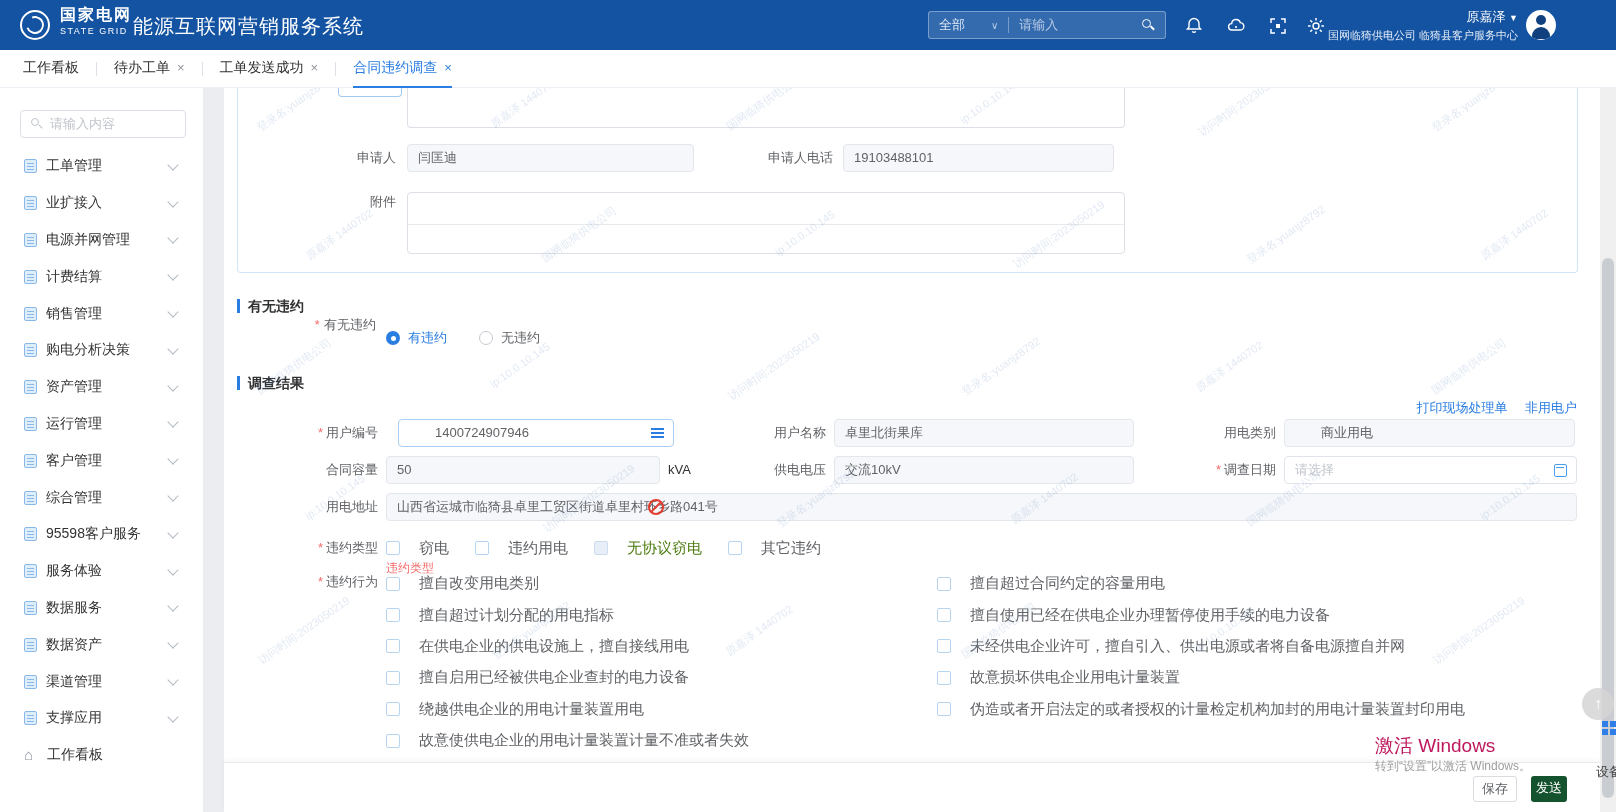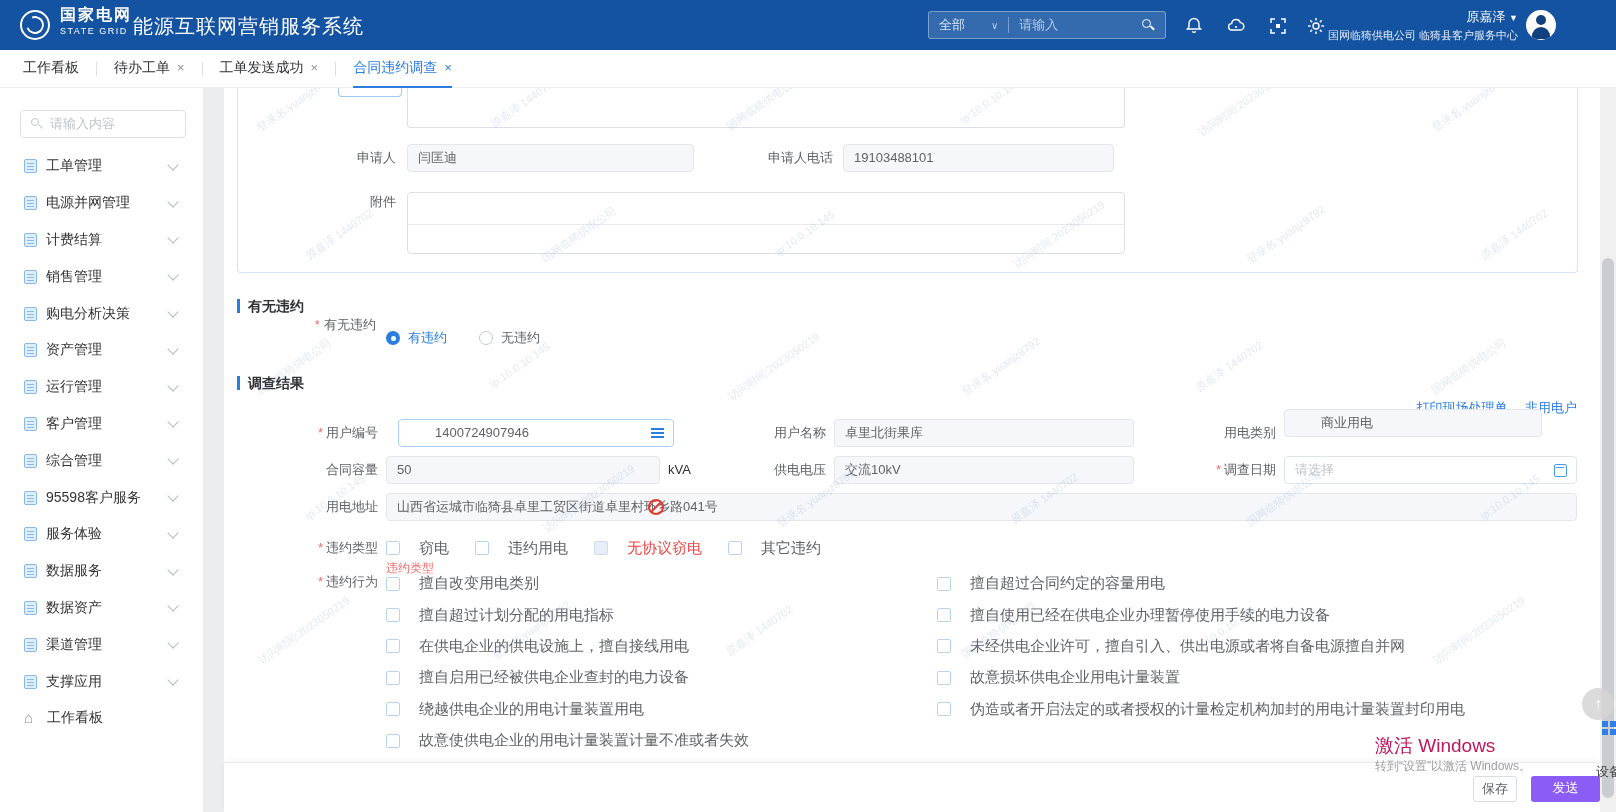--- a/index.html
+++ b/index.html
@@ -89,34 +89,34 @@
   .list-icon{position:absolute;right:9px;top:8px;width:13px;height:11px;}
   .list-icon:before{content:"";position:absolute;left:0;top:0;width:13px;height:1.6px;background:#2a7de1;box-shadow:0 4px 0 #2a7de1,0 8px 0 #2a7de1;}
   .cal-icon{position:absolute;right:9px;top:7px;width:13px;height:13px;border:1.3px solid #4a9cf0;border-radius:2px;box-sizing:border-box;}
   .cal-icon:before{content:"";position:absolute;left:1px;top:2px;width:8px;height:1.2px;background:#4a9cf0;}
   .unit{position:absolute;height:28px;line-height:28px;font-size:13px;color:#303133;z-index:3;}
 
   .cbox{width:14px;height:14px;border:1px solid #b7d5f0;border-radius:2px;background:#fff;box-sizing:border-box;margin-right:7px;flex:none;}
   .cbox.dis{background:#e7eef7;border-color:#cddcee;}
   .cb-item{display:inline-flex;align-items:center;margin-right:26px;cursor:pointer;}
   .cb-label{font-size:15px;color:#606266;white-space:nowrap;margin-left:12px;}
-  .cb-label.dis{color:#ef4444;}
+  .cb-label.dis{color:#4d7c0f;}
   #breach-type-options{position:absolute;left:386px;top:534px;height:28px;display:flex;align-items:center;z-index:3;}
   #breach-error{position:absolute;left:386px;top:560px;font-size:12px;color:#f56c6c;z-index:3;}
   .bh-col{position:absolute;display:flex;flex-direction:column;z-index:3;}
   .bh-row{display:flex;align-items:center;height:31.4px;}
 
   #prohibit{position:absolute;left:648px;top:499px;width:16px;height:16px;border:2px solid #e23b2e;border-radius:50%;box-sizing:border-box;z-index:4;}
   #prohibit:before{content:"";position:absolute;left:0px;top:5px;width:12px;height:2px;background:#e23b2e;transform:rotate(-45deg);}
 
   
   #footer{position:absolute;left:224px;top:762px;width:1376px;height:50px;background:#fff;border-top:1px solid #e8ebf0;box-shadow:0 -2px 6px rgba(0,0,0,.04);z-index:6;}
   .btn{position:absolute;top:13px;height:26px;line-height:24px;font-size:13px;text-align:center;border-radius:3px;box-sizing:border-box;cursor:pointer;}
   #btn-save{left:1249px;width:44px;border:1px solid #d9dce1;background:#fff;color:#606266;}
-  #btn-send{left:1307px;width:69px;background:#8b5cf6;color:#fff;}
+  #btn-send{left:1307px;width:36px;background:#14532d;color:#fff;}
 
   
   #win-act1{position:absolute;left:1375px;top:733px;font-size:19px;color:#be185d;z-index:8;pointer-events:none;}
   #win-act2{position:absolute;left:1375px;top:758px;font-size:12px;color:#9e9e9e;z-index:8;pointer-events:none;}
   #partial-text{position:absolute;left:1596px;top:763px;font-size:13px;color:#444;z-index:8;white-space:nowrap;}
   #scrollbar{position:absolute;left:1600px;top:88px;width:16px;height:724px;background:#f0f0f0;z-index:7;}
   #scroll-thumb{position:absolute;left:2px;top:170px;width:12px;height:540px;background:#c9ccd1;border-radius:6px;}
   #backtop{position:absolute;left:1582px;top:688px;width:32px;height:32px;border-radius:50%;background:#d5d5d5;opacity:.85;z-index:9;
            color:#fff;font-size:16px;text-align:center;line-height:32px;cursor:pointer;}
   #grid-icon{position:absolute;left:1602px;top:721px;width:15px;height:15px;z-index:9;}
@@ -203,20 +203,25 @@
       <span>请输入内容</span>
     </div>
     <div id="side-menu">
         <div class="side-item">
           <span class="doc-icon"></span>
           <span class="side-label">工单管理</span>
           <span class="chev"></span>
         </div>
         <div class="side-item">
           <span class="doc-icon"></span>
+          <span class="side-label">业扩接入</span>
+          <span class="chev"></span>
+        </div>
+        <div class="side-item">
+          <span class="doc-icon"></span>
           <span class="side-label">电源并网管理</span>
           <span class="chev"></span>
         </div>
         <div class="side-item">
           <span class="doc-icon"></span>
           <span class="side-label">计费结算</span>
           <span class="chev"></span>
         </div>
         <div class="side-item">
           <span class="doc-icon"></span>
@@ -319,21 +324,21 @@
   <div id="links">
     <span class="lk1">打印现场处理单</span>
     <span class="lk2">非用电户</span>
   </div>
 
   <div class="f-label" style="left:262px;top:419px;width:116px;"><span class="req">*</span><span>用户编号</span></div>
   <div class="inputbox blue-border" style="left:398px;top:419px;width:276px;padding-left:36px;"><span>1400724907946</span><span class="list-icon"></span></div>
   <div class="f-label" style="left:718px;top:419px;width:108px;"><span>用户名称</span></div>
   <div class="inputbox readonly" style="left:834px;top:419px;width:300px;">卓里北街果库</div>
   <div class="f-label" style="left:1160px;top:419px;width:116px;"><span>用电类别</span></div>
-  <div class="inputbox readonly" style="left:1284px;top:409px;width:258px;padding-left:36px;">商业用电</div>
+  <div class="inputbox readonly" style="left:1284px;top:419px;width:291px;padding-left:36px;">商业用电</div>
 
   <div class="f-label" style="left:262px;top:456px;width:116px;"><span>合同容量</span></div>
   <div class="inputbox readonly" style="left:386px;top:456px;width:274px;">50</div>
   <div class="unit" style="left:668px;top:456px;">kVA</div>
   <div class="f-label" style="left:718px;top:456px;width:108px;"><span>供电电压</span></div>
   <div class="inputbox readonly" style="left:834px;top:456px;width:300px;">交流10kV</div>
   <div class="f-label" style="left:1160px;top:456px;width:116px;"><span class="req">*</span><span>调查日期</span></div>
   <div class="inputbox" style="left:1284px;top:456px;width:293px;"><span class="ph-text">请选择</span><span class="cal-icon"></span></div>
 
   <div class="f-label" style="left:262px;top:493px;width:116px;"><span>用电地址</span></div>

